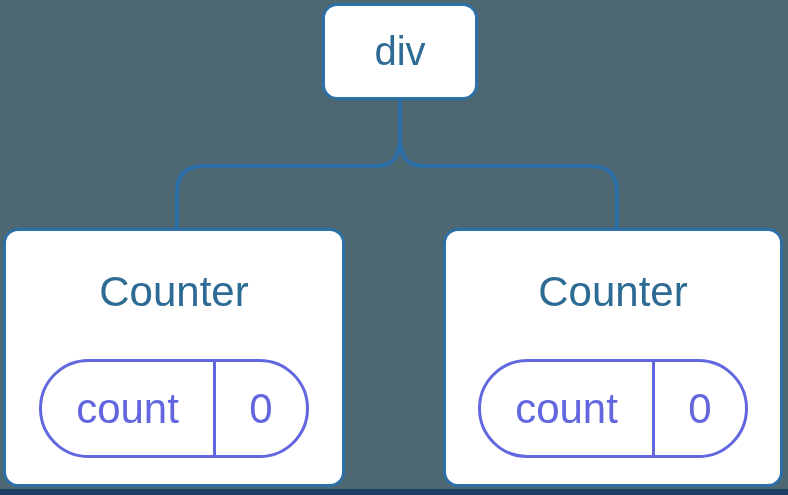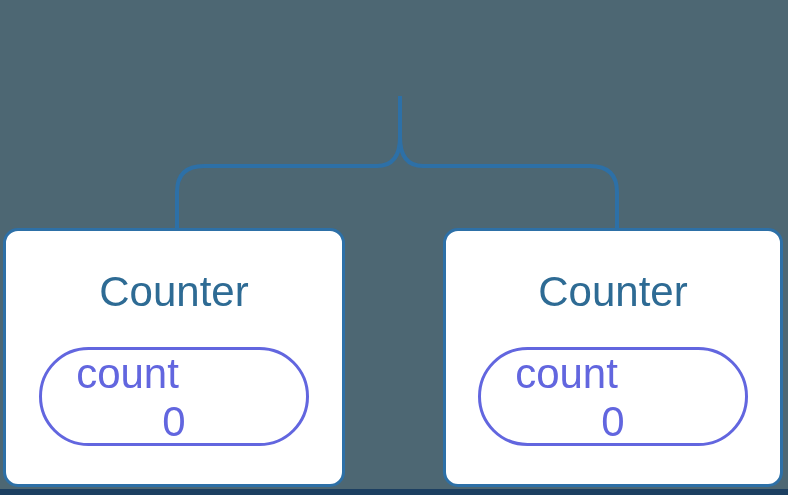--- a/index.html
+++ b/index.html
@@ -56,31 +56,30 @@
   .card-right { left: 443px; width: 340px; }
   .card-title {
     margin-top: 38px;
     font-size: 42px;
     font-weight: 500;
     line-height: 1.1;
     color: var(--label-blue, #2e6b94);
     text-align: center;
   }
   .pill {
-    margin-top: 32px;
+    margin-top: 44px;
     width: 270px; height: 99px;
     border: 3px solid var(--state-purple, #6266df);
     border-radius: 52px;
     display: flex;
     align-items: stretch;
     overflow: hidden;
     color: var(--state-purple, #6266df);
     font-size: 42px;
     font-weight: 500;
-    flex-direction: column;
   }
   .pill-key {
     width: 171px;
     display: flex; align-items: center; justify-content: center;
   }
   .pill-divider {
     width: 3px;
     background: var(--state-purple, #6266df);
   }
   .pill-value {
@@ -99,20 +98,23 @@
 <body>
 
 <div class="stage">
 
   <svg class="connectors" viewBox="0 0 788 495" xmlns="http://www.w3.org/2000/svg">
     <path d="M 400 96 L 400 141"></path>
     <path d="M 400 137 Q 400 166 377 166 L 204 166 Q 177 166 177 192 L 177 234"></path>
     <path d="M 400 137 Q 400 166 423 166 L 590 166 Q 617 166 617 192 L 617 234"></path>
   </svg>
 
+  <div class="node root-node">
+    <span>div</span>
+  </div>
 
   <div class="node card card-left">
     <div class="card-title">Counter</div>
     <div class="pill">
       <span class="pill-key">count</span>
       <span class="pill-divider"></span>
       <span class="pill-value">0</span>
     </div>
   </div>
 

